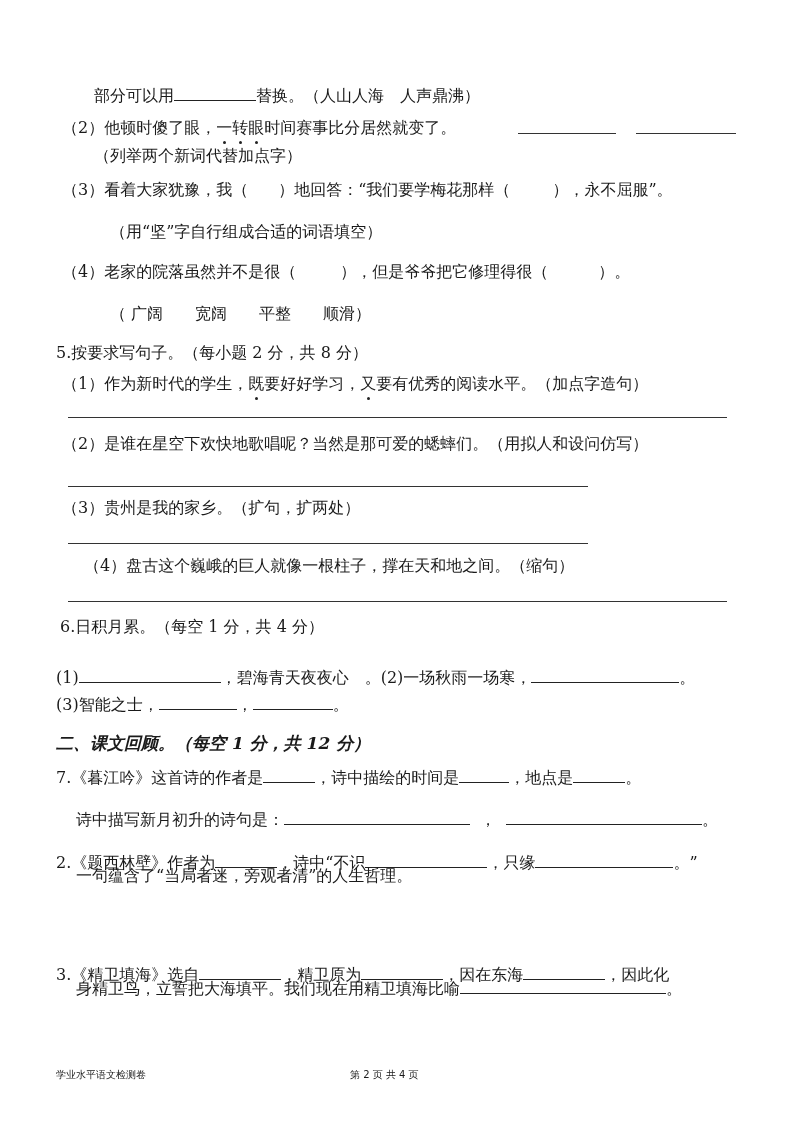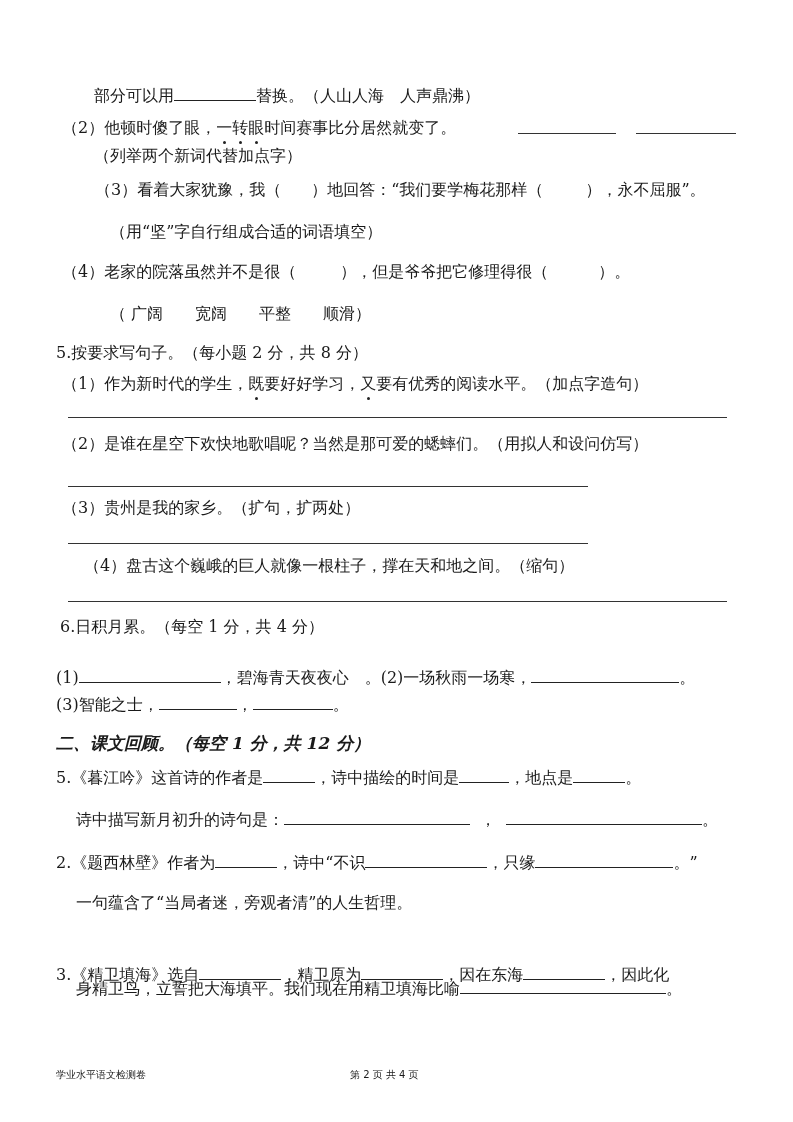--- a/index.html
+++ b/index.html
@@ -22,21 +22,21 @@
 </div>
 
 <div class="line" style="top:118px;left:62px;">
   <span>（2）</span><span>他顿时傻了眼，</span><span class="dot">一</span><span class="dot">转</span><span class="dot">眼</span><span>时间赛事比分居然就变了。</span>
 </div>
 <div class="answer-line" style="top:133px;left:518px;width:98px;"></div>
 <div class="answer-line" style="top:133px;left:636px;width:100px;"></div>
 
 <div class="line" style="top:146px;left:94px;">（列举两个新词代替加点字）</div>
 
-<div class="line" style="top:180px;left:62px;margin-left:33px;">
+<div class="line" style="top:180px;left:62px;">
   <span>（3）</span><span>看着大家犹豫，我（</span><span style="display:inline-block;width:30px;"></span><span>）地回答：“我们要学梅花那样（</span><span style="display:inline-block;width:42px;"></span><span>），永不屈服”。</span>
 </div>
 
 <div class="line" style="top:222px;left:110px;">（用“坚”字自行组成合适的词语填空）</div>
 
 <div class="line" style="top:262px;left:62px;">
   <span>（4）</span><span>老家的院落虽然并不是很（</span><span style="display:inline-block;width:44px;"></span><span>），但是爷爷把它修理得很（</span><span style="display:inline-block;width:50px;"></span><span>）。</span>
 </div>
 
 <div class="line" style="top:304px;left:110px;">（ 广阔　　宽阔　　平整　　顺滑）</div>
@@ -69,32 +69,32 @@
   <span>(1)</span><span class="blank" style="width:142px;"></span><span>，碧海青天夜夜心　。</span><span>(2)</span><span>一场秋雨一场寒，</span><span class="blank" style="width:148px;"></span><span>。</span>
 </div>
 
 <div class="line" style="top:693px;left:56px;">
   <span>(3)</span><span>智能之士，</span><span class="blank" style="width:78px;"></span><span>，</span><span class="blank" style="width:80px;"></span><span>。</span>
 </div>
 
 <div class="line bold" style="top:733px;left:56px;font-size:17px;">二、课文回顾。（每空 1 分，共 12 分）</div>
 
 <div class="line" style="top:766px;left:56px;">
-  <span>5.《暮江吟》这首诗的作者是</span><span class="blank" style="width:52px;"></span><span>，诗中描绘的时间是</span><span class="blank" style="width:50px;"></span><span>，地点是</span><span class="blank" style="width:52px;"></span><span>。</span>
+  <span>7.《暮江吟》这首诗的作者是</span><span class="blank" style="width:52px;"></span><span>，诗中描绘的时间是</span><span class="blank" style="width:50px;"></span><span>，地点是</span><span class="blank" style="width:52px;"></span><span>。</span>
 </div>
 
 <div class="line" style="top:808px;left:76px;">
   <span>诗中描写新月初升的诗句是：</span><span class="blank" style="width:186px;"></span><span style="padding:0 10px;">，</span><span class="blank" style="width:196px;"></span><span>。</span>
 </div>
 
 <div class="line" style="top:851px;left:56px;">
   <span>2.《题西林壁》作者为</span><span class="blank" style="width:62px;"></span><span>，诗中“不识</span><span class="blank" style="width:122px;"></span><span>，只缘</span><span class="blank" style="width:138px;"></span><span>。”</span>
 </div>
 
-<div class="line" style="top:893px;left:76px;">一句蕴含了“当局者迷，旁观者清”的人生哲理。</div>
+<div class="line" style="top:866px;left:76px;">一句蕴含了“当局者迷，旁观者清”的人生哲理。</div>
 
 <div class="line" style="top:935px;left:56px;margin-top:28px;">
   <span>3.《精卫填海》选自</span><span class="blank" style="width:82px;"></span><span>，精卫原为</span><span class="blank" style="width:82px;"></span><span>，因在东海</span><span class="blank" style="width:82px;"></span><span>，因此化</span>
 </div>
 
 <div class="line" style="top:977px;left:76px;">
   <span>身精卫鸟，立誓把大海填平。我们现在用精卫填海比喻</span><span class="blank" style="width:206px;"></span><span>。</span>
 </div>
 
 <div class="footer" style="left:56px;">学业水平语文检测卷</div>

